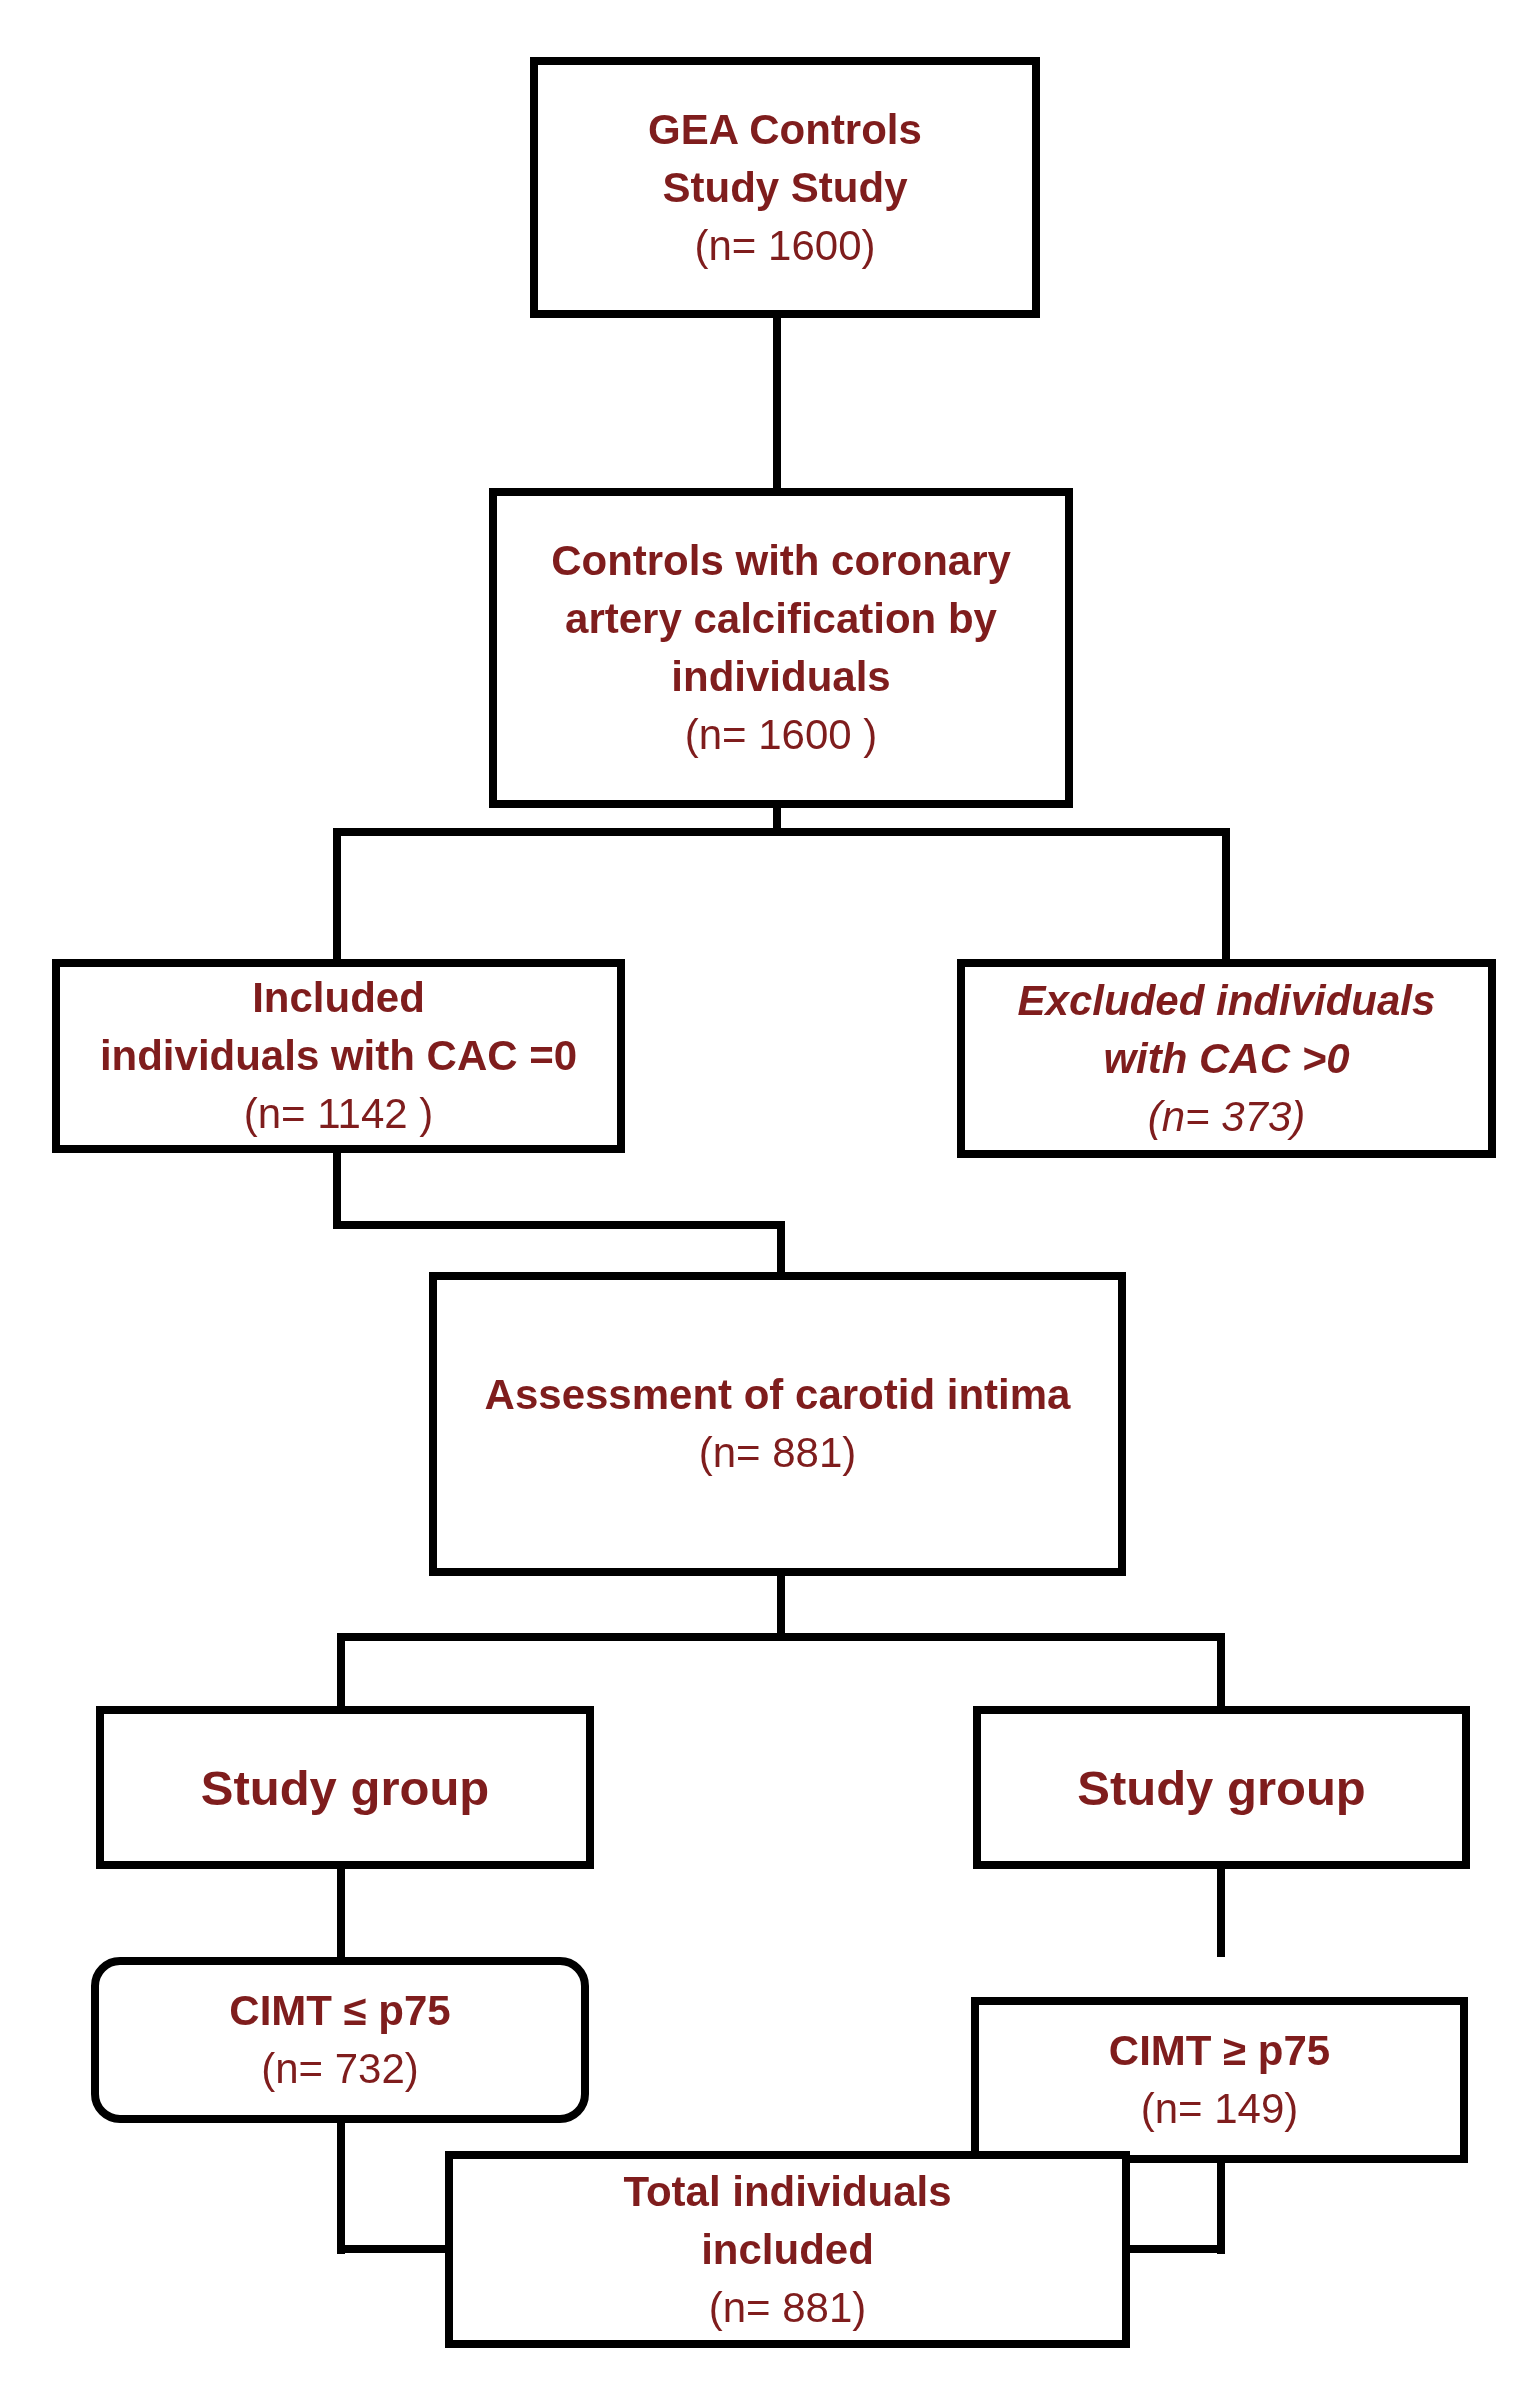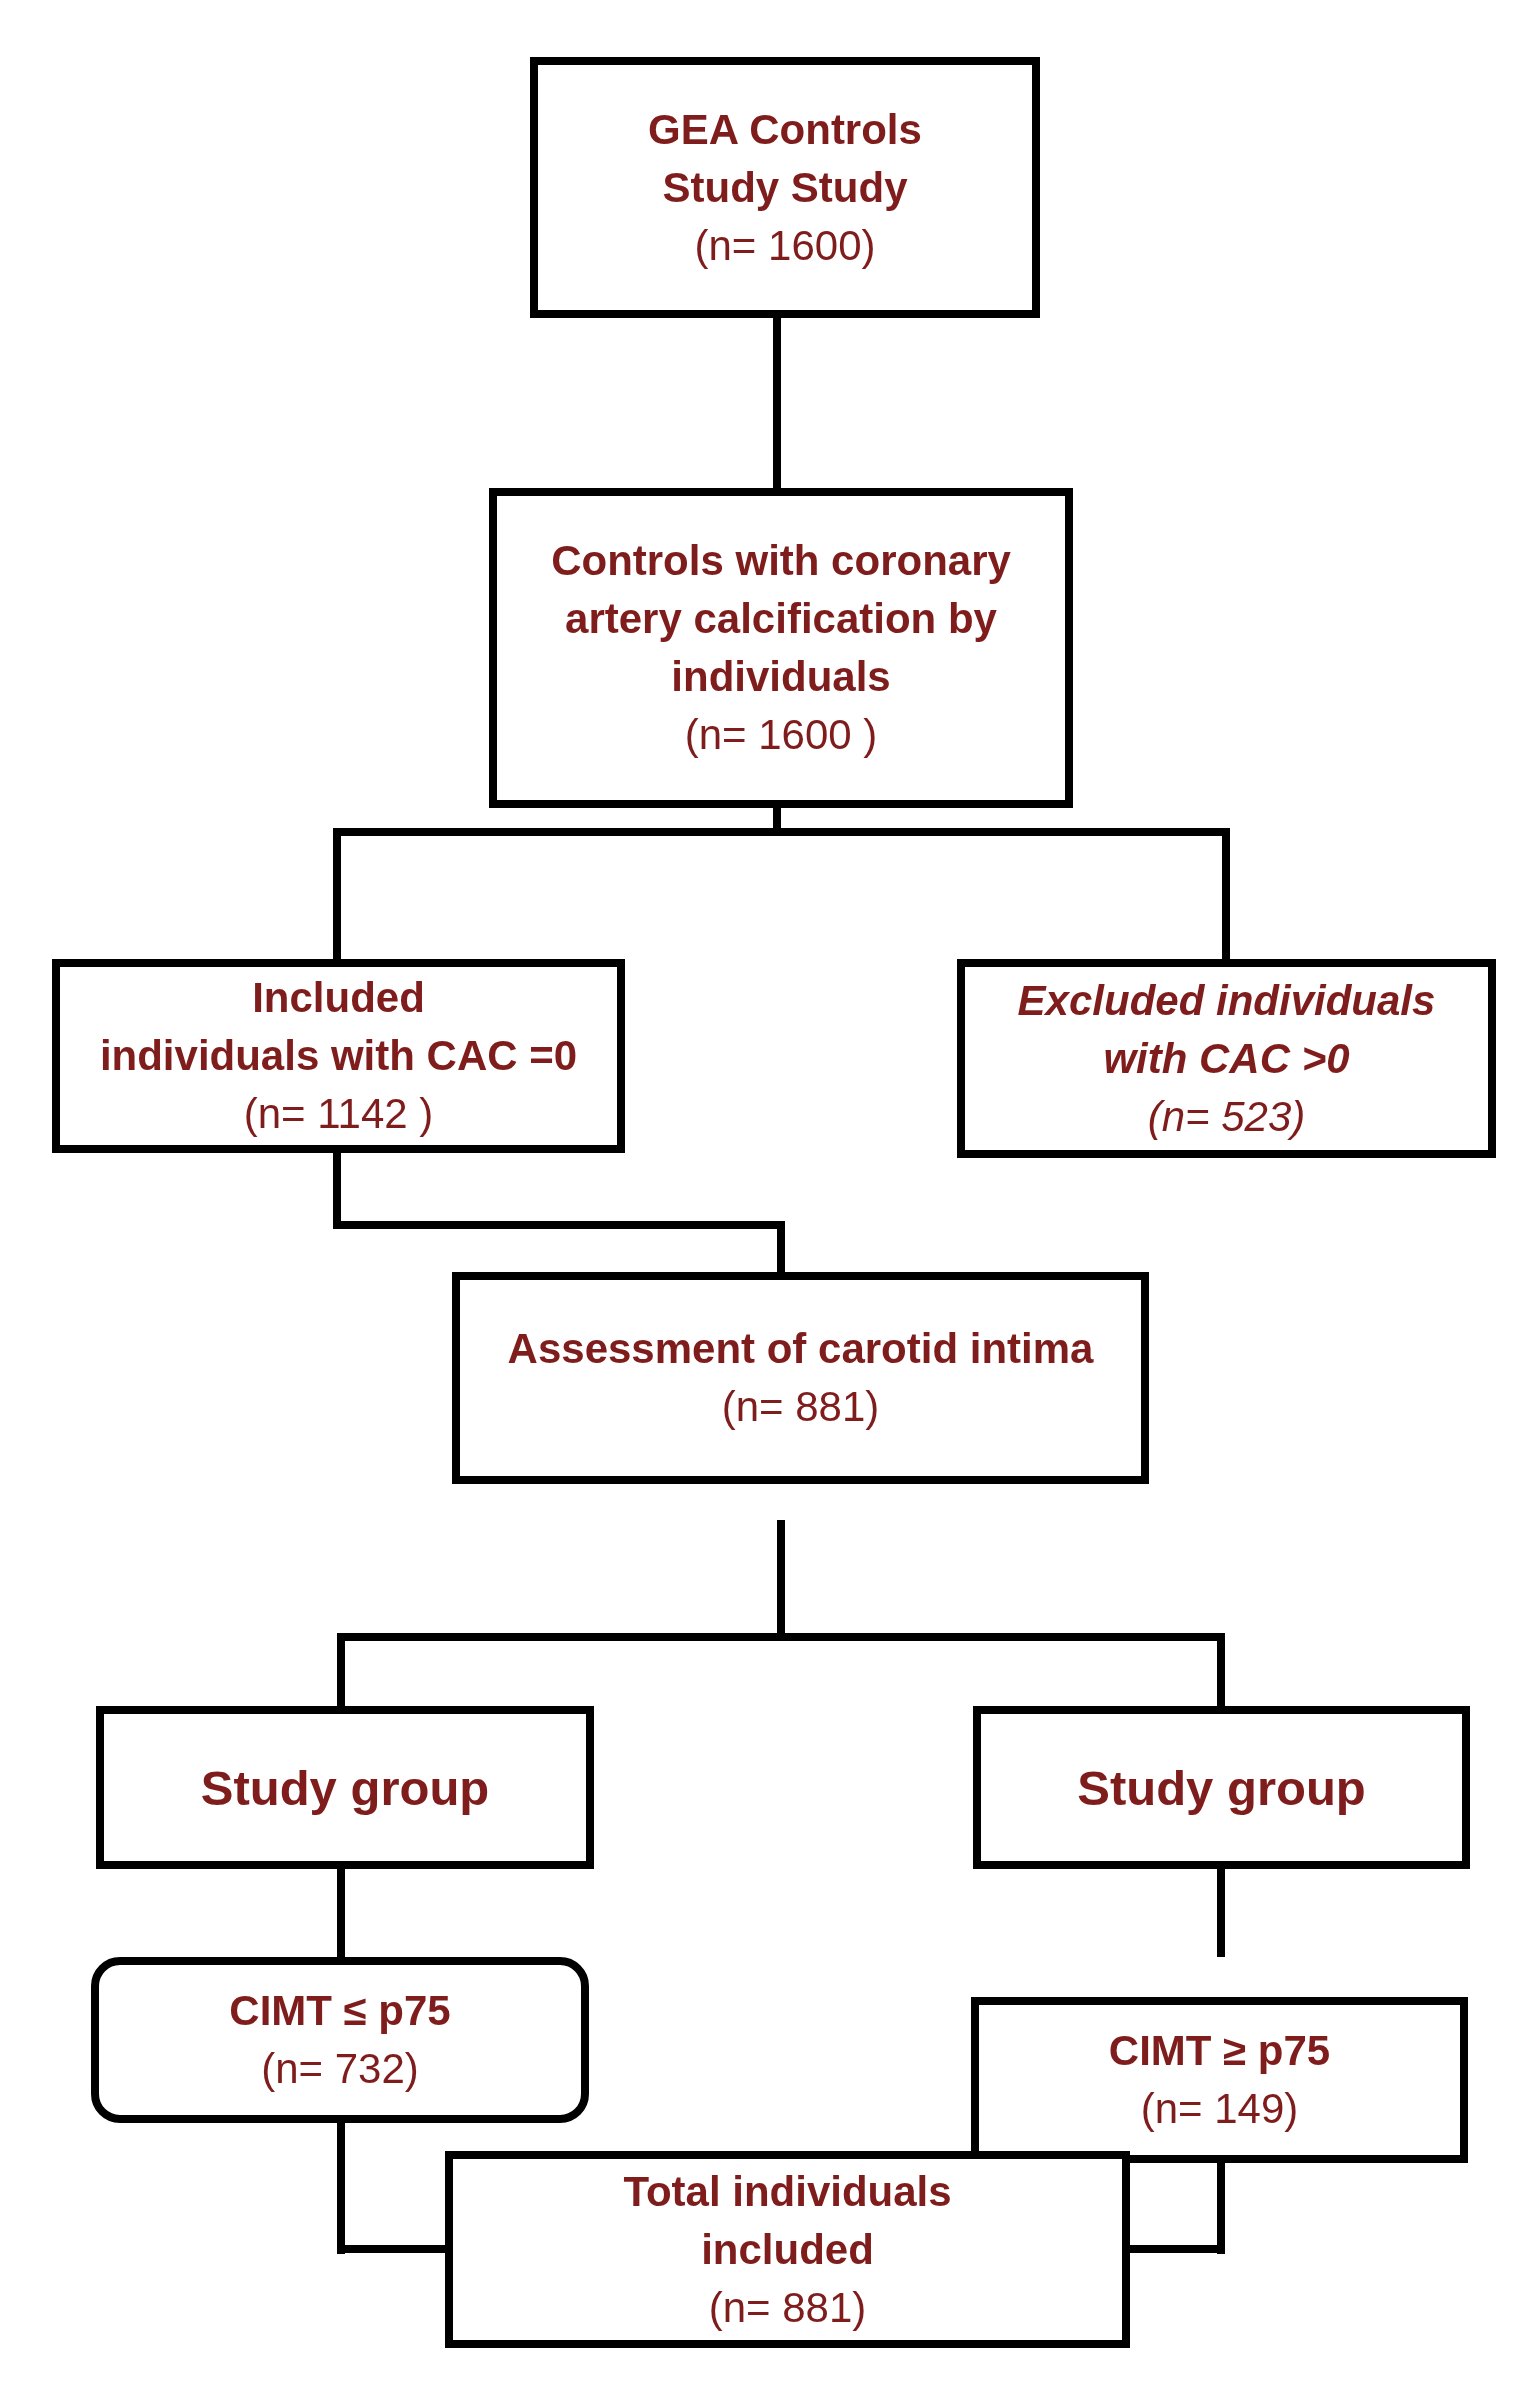--- a/index.html
+++ b/index.html
@@ -58,24 +58,24 @@
 
   <div class="box" style="left:52px; top:959px; width:573px; height:194px;">
     <div class="bl">Included</div>
     <div class="bl">individuals with CAC =0</div>
     <div class="bl nl">(n= 1142 )</div>
   </div>
 
   <div class="box" style="left:957px; top:959px; width:539px; height:199px;font-style:italic;">
     <div class="bl">Excluded individuals</div>
     <div class="bl">with CAC &gt;0</div>
-    <div class="bl nl">(n= 523)</div>
+    <div class="bl nl">(n= 373)</div>
   </div>
 
-  <div class="box" style="left:452px; top:1272px; width:697px; height:212px;">
+  <div class="box" style="left:429px; top:1272px; width:697px; height:304px;">
     <div class="bl">Assessment of carotid intima</div>
     <div class="bl nl">(n= 881)</div>
   </div>
 
   <div class="box" style="left:96px; top:1706px; width:498px; height:163px;">
     <div class="bl big">Study group</div>
   </div>
 
   <div class="box" style="left:973px; top:1706px; width:497px; height:163px;">
     <div class="bl big">Study group</div>

